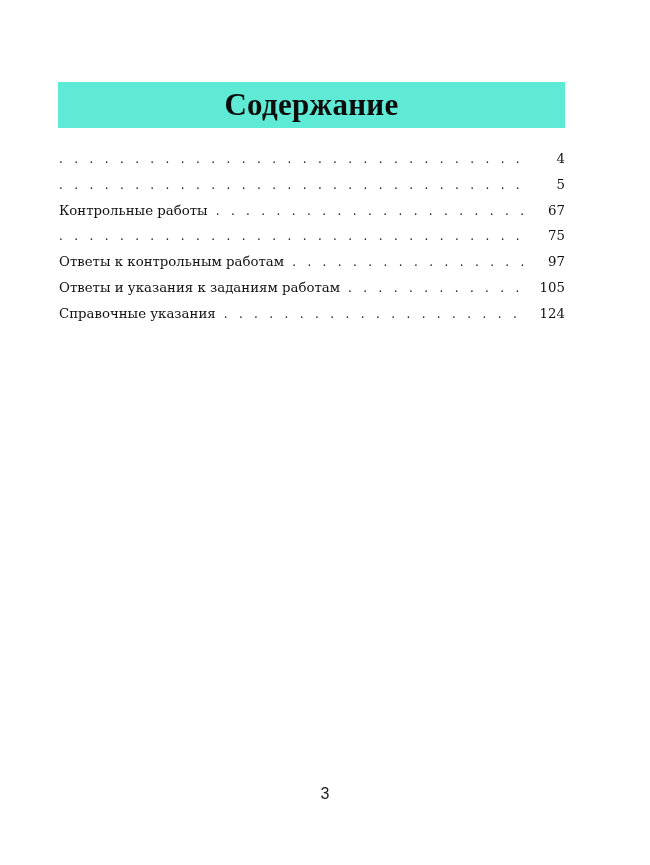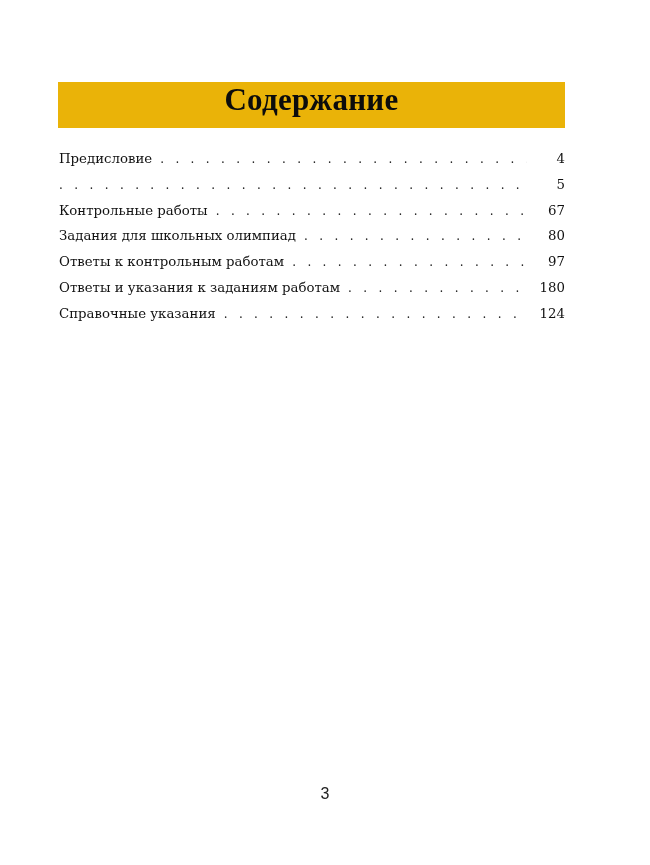--- a/index.html
+++ b/index.html
@@ -2,21 +2,21 @@
 <html><head>
   <meta charset="utf-8">
   <style>
     html, body { margin: 0; padding: 0; }
     body {
       width: 650px; height: 865px; background: #ffffff; position: relative;
       overflow: hidden; font-family: "DejaVu Serif", "Liberation Serif", serif; color: #111;
     }
     .title-bar {
       position: absolute; left: 58px; top: 82px; width: 507px; height: 46px;
-      background: #eab308; display: flex; align-items: flex-start; justify-content: center;
+      background: #5eead4; display: flex; align-items: center; justify-content: center;
     }
     .title {
       font-family: "Liberation Serif", serif; font-weight: bold; font-size: 31px;
       color: #0c0c0c; letter-spacing: 0.3px;
     }
     .toc { position: absolute; left: 59px; top: 146px; width: 506px; }
     .row {
       display: flex; align-items: baseline; height: 25.8px;
       font-size: 13.3px; line-height: 25.8px;
     }
@@ -33,47 +33,45 @@
   </style>
 </head>
 <body>
 
 <div class="title-bar">
   <div class="title">Содержание</div>
 </div>
 
 <div class="toc">
   <div class="row">
-    <span class="label">Предисловие</span>
     <span class="leader">. . . . . . . . . . . . . . . . . . . . . . . . . . . . . . . . . . . . . . . . . . . . . . . . . . . . . . . . . . .</span>
     <span class="page">4</span>
   </div>
   <div class="row">
     <span class="leader">. . . . . . . . . . . . . . . . . . . . . . . . . . . . . . . . . . . . . . . . . . . . . . . . . . . . . . . . . . .</span>
     <span class="page">5</span>
   </div>
   <div class="row">
     <span class="label">Контрольные работы</span>
     <span class="leader">. . . . . . . . . . . . . . . . . . . . . . . . . . . . . . . . . . . . . . . . . . . . . . . . . . . . . . . . . . .</span>
     <span class="page">67</span>
   </div>
   <div class="row">
-    <span class="label">Задания для школьных олимпиад</span>
     <span class="leader">. . . . . . . . . . . . . . . . . . . . . . . . . . . . . . . . . . . . . . . . . . . . . . . . . . . . . . . . . . .</span>
-    <span class="page">80</span>
+    <span class="page">75</span>
   </div>
   <div class="row">
     <span class="label">Ответы к контрольным работам</span>
     <span class="leader">. . . . . . . . . . . . . . . . . . . . . . . . . . . . . . . . . . . . . . . . . . . . . . . . . . . . . . . . . . .</span>
     <span class="page">97</span>
   </div>
   <div class="row">
     <span class="label">Ответы и указания к заданиям работам</span>
     <span class="leader">. . . . . . . . . . . . . . . . . . . . . . . . . . . . . . . . . . . . . . . . . . . . . . . . . . . . . . . . . . .</span>
-    <span class="page">180</span>
+    <span class="page">105</span>
   </div>
   <div class="row">
     <span class="label">Справочные указания</span>
     <span class="leader">. . . . . . . . . . . . . . . . . . . . . . . . . . . . . . . . . . . . . . . . . . . . . . . . . . . . . . . . . . .</span>
     <span class="page">124</span>
   </div>
 </div>
 
 <div class="page-number">3</div>
 

